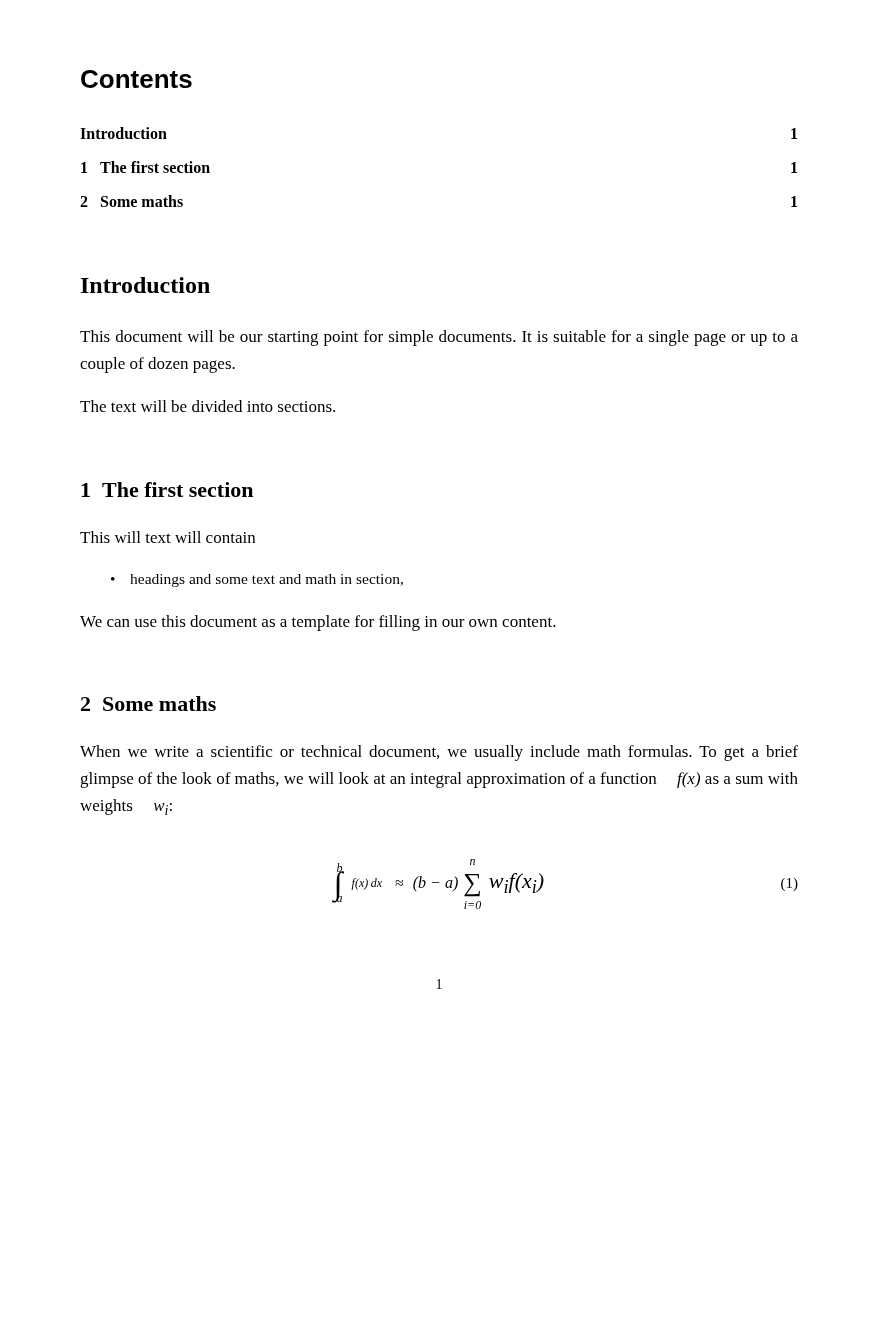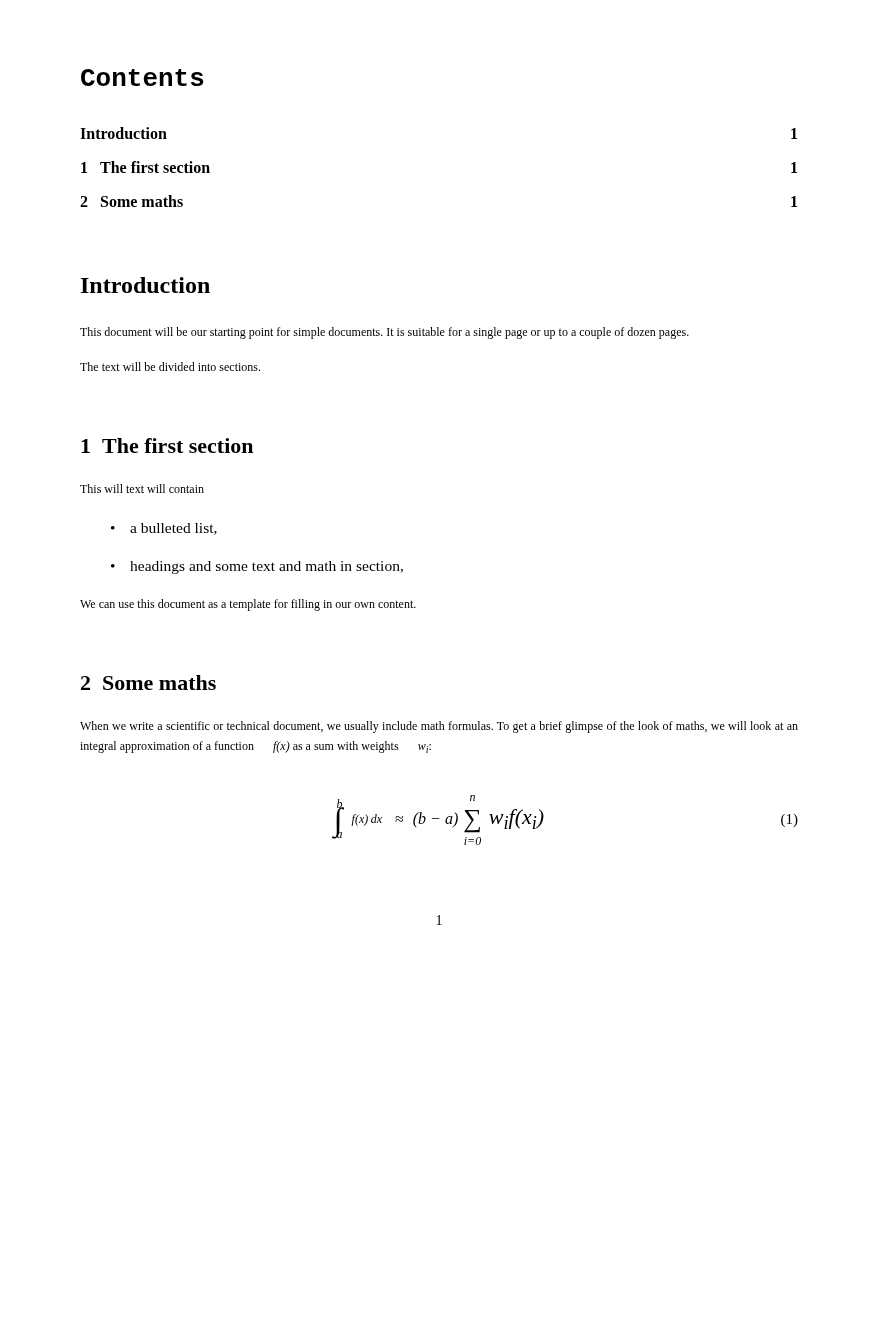--- a/index.html
+++ b/index.html
@@ -16,21 +16,21 @@
       line-height: 1.5;
       width: 878px;
       min-height: 1323px;
       padding: 60px 80px 80px 80px;
     }
 
     h1.doc-title {
       font-size: 26px;
       font-weight: bold;
       margin-bottom: 18px;
-      font-family: Liberation Mono, monospace;
+      font-family: Liberation Sans, sans-serif;
     }
 
     .toc-section {
       margin-bottom: 40px;
     }
 
     .section-heading-main {
       font-size: 24px;
       font-weight: bold;
       margin-top: 48px;
@@ -42,21 +42,21 @@
       font-size: 22px;
       font-weight: bold;
       margin-top: 52px;
       margin-bottom: 18px;
       font-family: "Computer Modern", Georgia, serif;
     }
 
     p {
       margin-bottom: 16px;
       text-align: justify;
-      font-size: 12px;
+      font-size: 17px;
       line-height: 1.6;
     }
 
     ul {
       margin: 12px 0 16px 30px;
       list-style: none;
     }
 
     ul li {
       position: relative;
@@ -158,21 +158,20 @@
 
 <p>
   The text will be divided into sections.
 </p>
 
 <h2 class="section-heading-numbered">1&nbsp;&nbsp;The first section</h2>
 
 <p>This will text will contain</p>
 
 <ul>
-  <li>a bulleted list,</li>
   <li>headings and some text and math in section,</li>
 </ul>
 
 <p>
   We can use this document as a template for filling in our own content.
 </p>
 
 <h2 class="section-heading-numbered">2&nbsp;&nbsp;Some maths</h2>
 
 <p>

